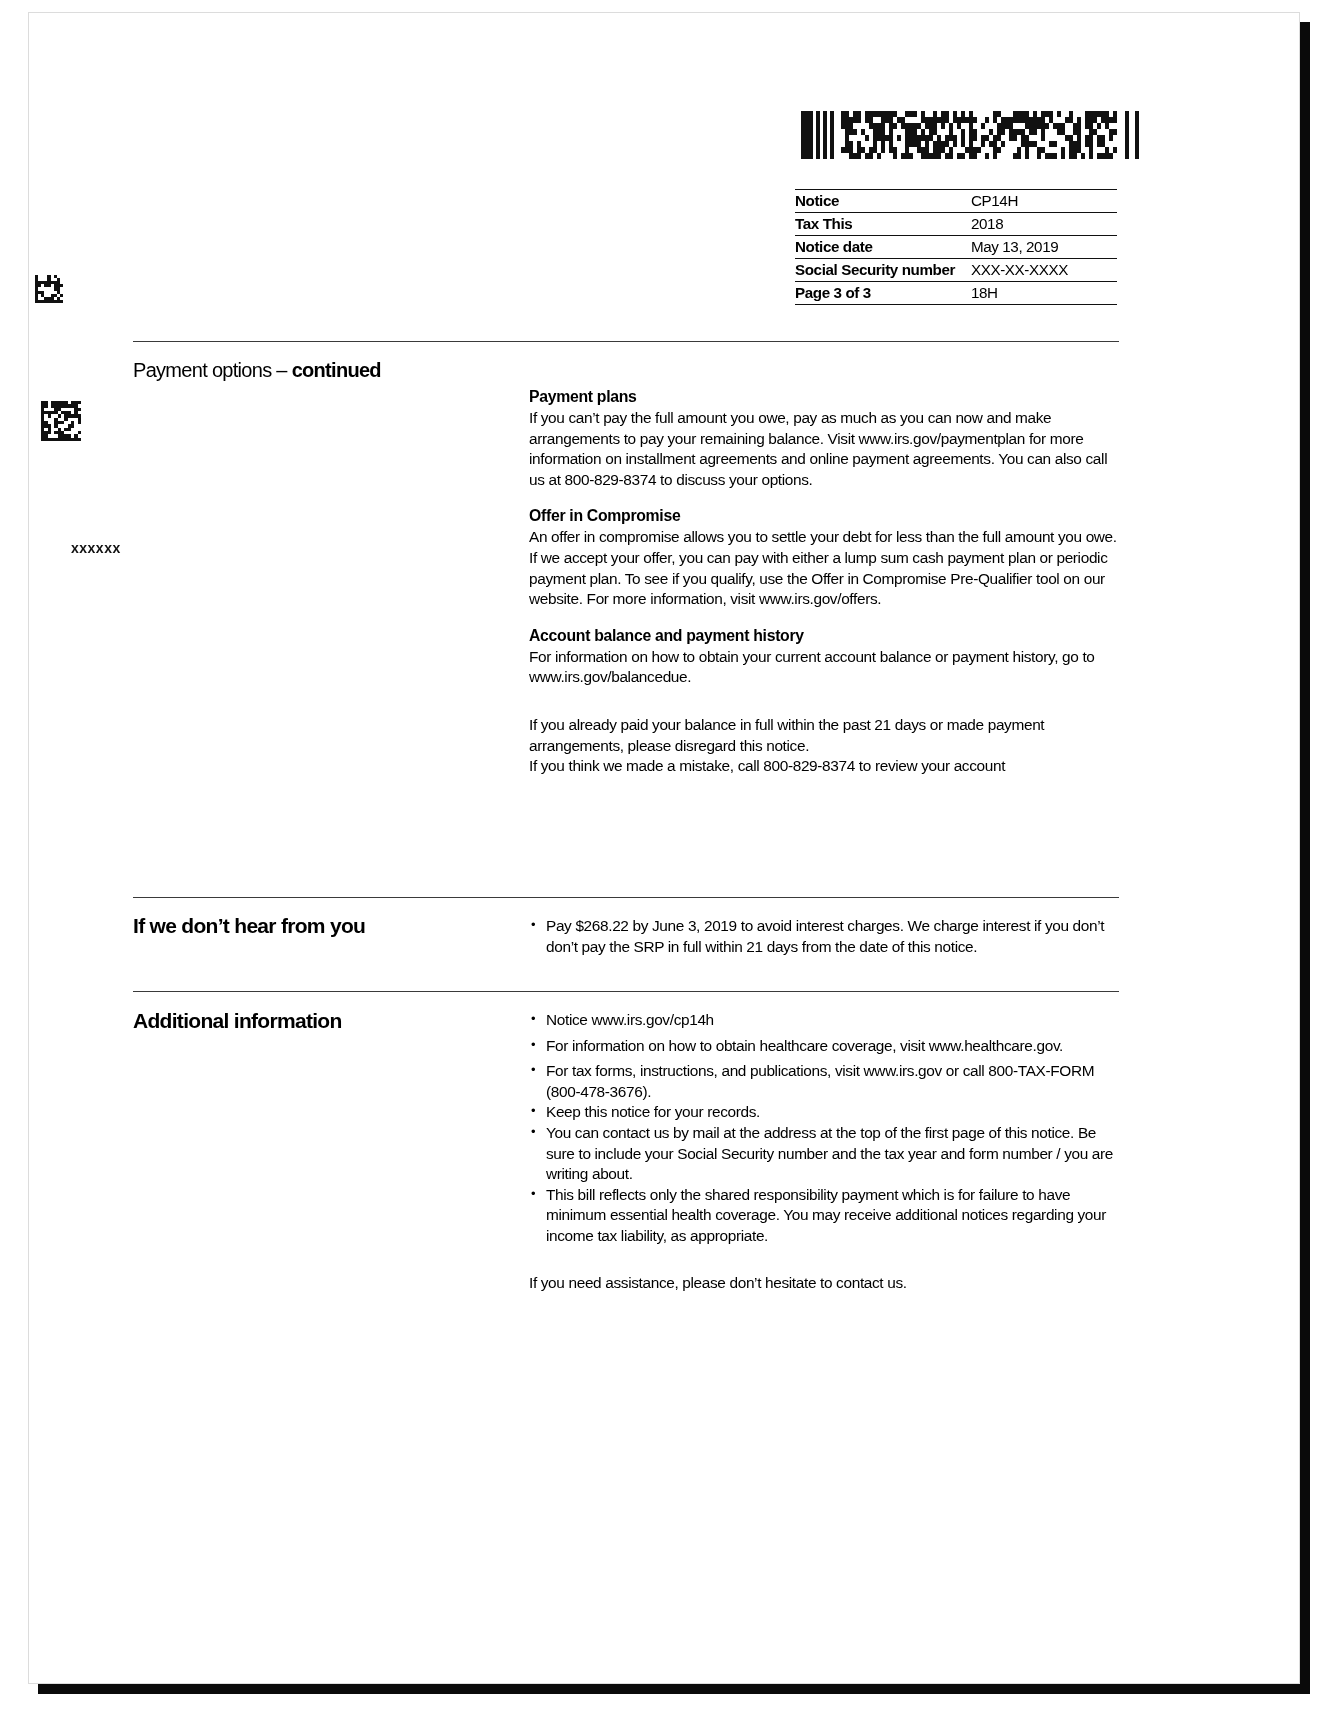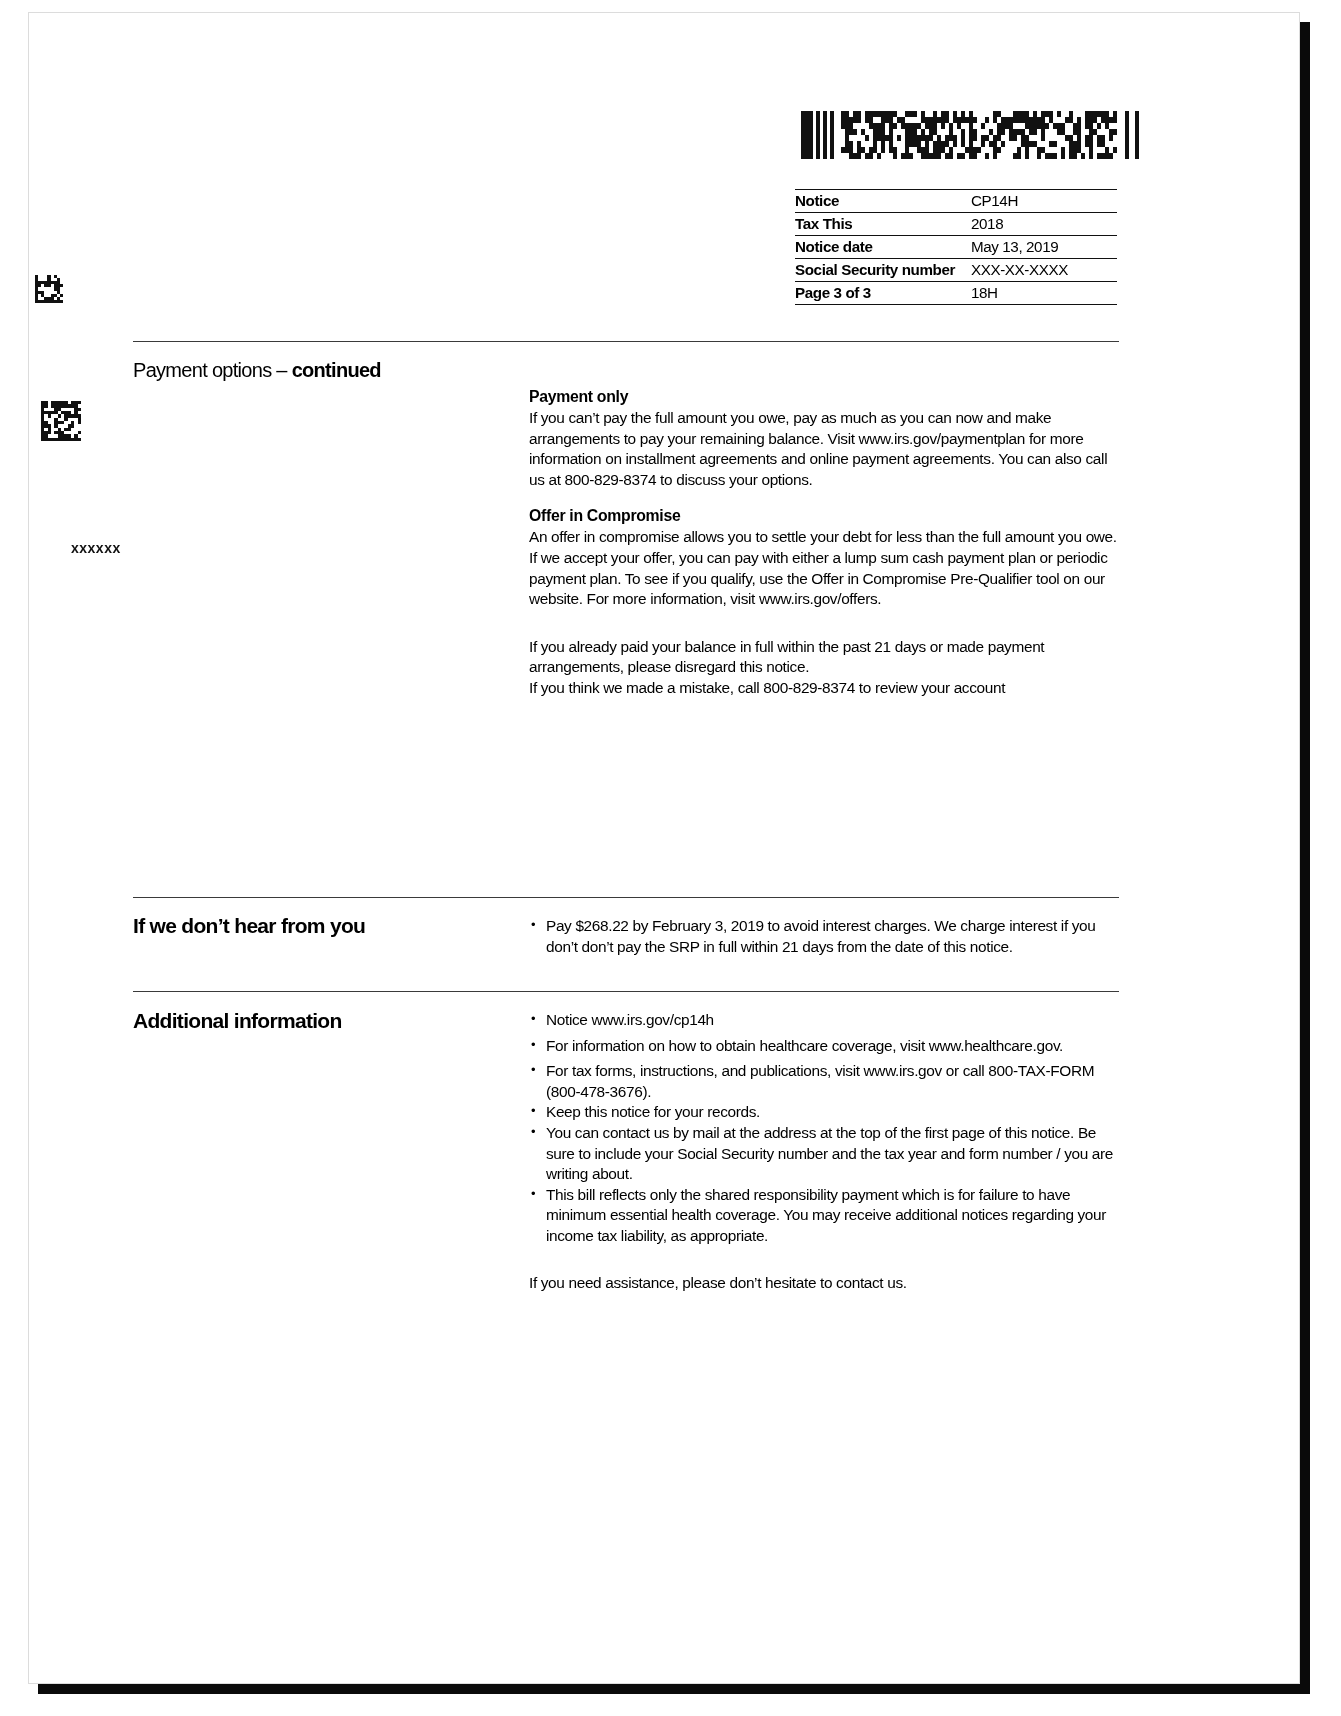--- a/index.html
+++ b/index.html
@@ -702,44 +702,48 @@
 
       <div class="section-rule" style="top:328px;"></div>
 
       <div class="left-head" style="top:346px; font-size:20px;">
         <span class="reg">Payment options – </span><span class="bold">continued</span>
       </div>
 
       <div class="body-col doc-text" style="top:373px;">
 
         <div>
-          <div class="sub-head">Payment only</div>
+          <div class="sub-head">Payment plans</div>
           <p class="para">If you can’t pay the full amount you owe, pay as much as you can now and make arrangements to pay your remaining balance. Visit www.irs.gov/paymentplan for more information on installment agreements and online payment agreements. You can also call us at 800-829-8374 to discuss your options.</p>
         </div>
 
         <div class="gap-block">
           <div class="sub-head">Offer in Compromise</div>
           <p class="para"> An offer in compromise allows you to settle your debt for less than the full amount you owe. If we accept your offer, you can pay with either a lump sum cash payment plan or periodic payment plan. To see if you qualify, use the Offer in Compromise Pre-Qualifier tool on our website.  For more information, visit www.irs.gov/offers.</p>
         </div>
 
+        <div class="gap-block">
+          <div class="sub-head">Account balance and payment history</div>
+          <p class="para">For information on how to obtain your current account balance or payment history, go to www.irs.gov/balancedue.</p>
+        </div>
 
         <div style="margin-top:27px;">
           <p class="para">If you already paid your balance in full within the past 21 days or made payment arrangements, please disregard this notice.</p>
           <p class="para">If you think we made a mistake, call 800-829-8374 to review your account</p>
         </div>
 
       </div>
 
       <div class="section-rule" style="top:884px;"></div>
 
       <div class="left-head b" style="top:901px;">If we don’t hear from you</div>
 
       <div class="body-col doc-text" style="top:903px;">
         <ul class="bullets">
-          <li>Pay $268.22 by February 3, 2019 to avoid interest charges. We charge interest if you don’t don’t pay the SRP in full within 21 days from the date of this notice.</li>
+          <li>Pay $268.22 by June 3, 2019 to avoid interest charges. We charge interest if you don’t don’t pay the SRP in full within 21 days from the date of this notice.</li>
         </ul>
       </div>
 
       <div class="section-rule" style="top:978px;"></div>
 
       <div class="left-head b" style="top:996px;">Additional information</div>
 
       <div class="body-col doc-text" style="top:997px;">
         <ul class="bullets">
           <li>Notice www.irs.gov/cp14h</li>

